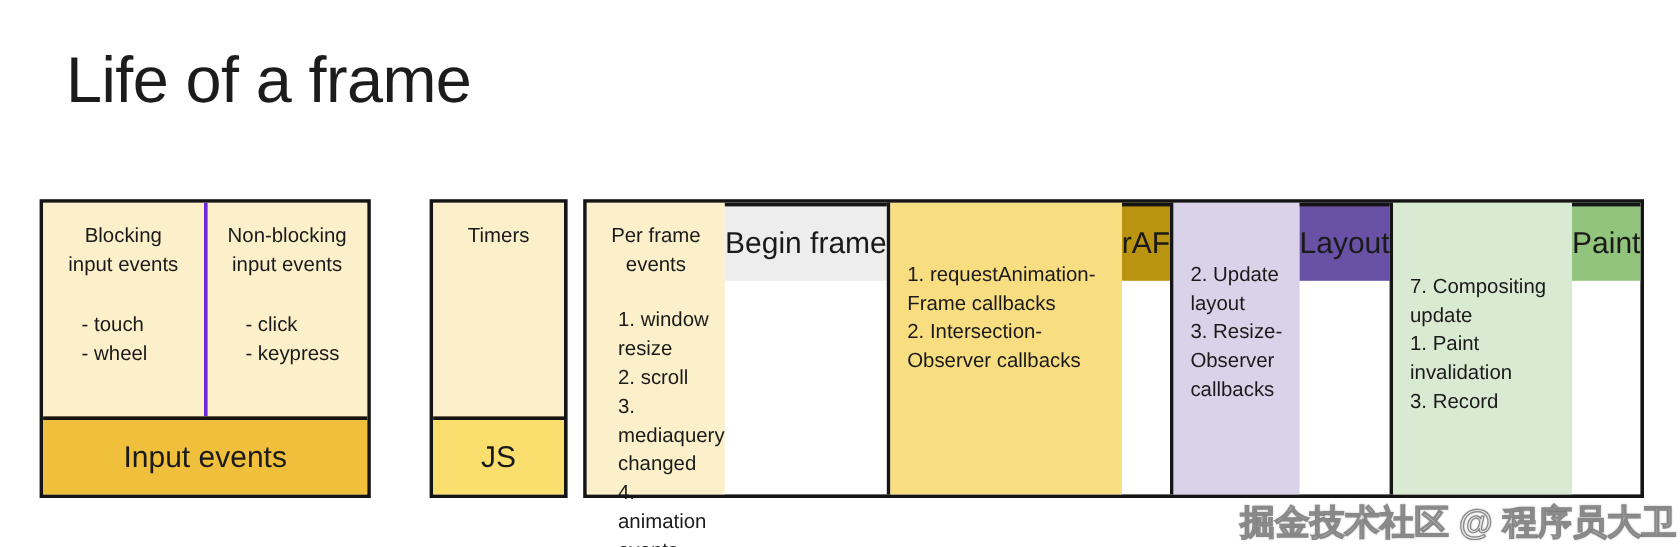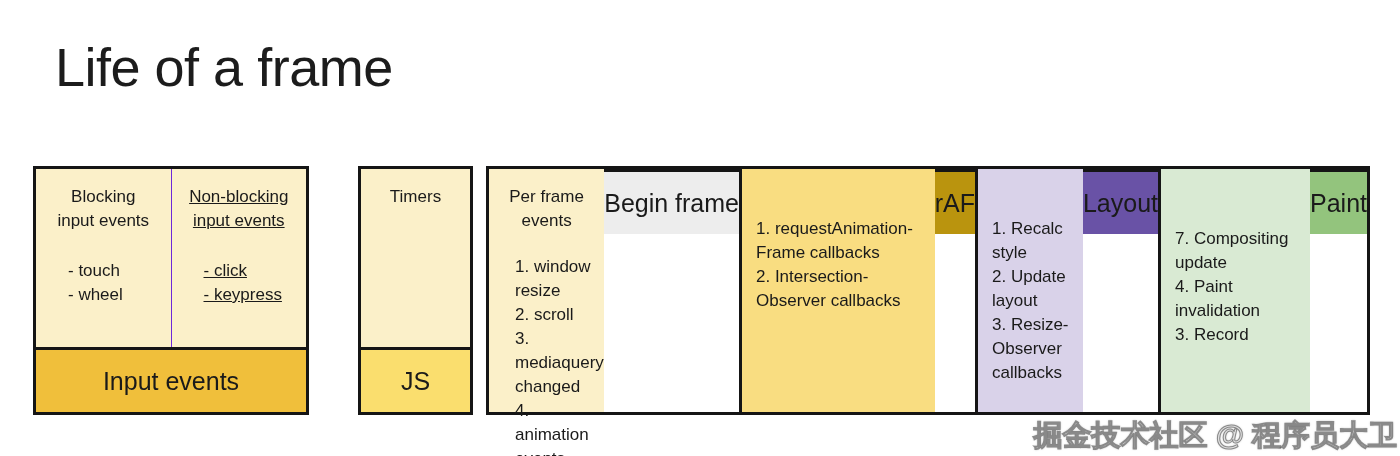--- a/index.html
+++ b/index.html
@@ -47,21 +47,21 @@
     justify-content: center;
     font-size: 25px;
     flex: none;
   }
 
   .col {
     box-sizing: border-box;
     font-size: 17px;
     line-height: 24px;
   }
-  .col + .col { border-left: 1px solid #6d28d9; text-decoration: underline; }
+  .col + .col { border-left: 3px solid #6d28d9; }
 
   .input-col { flex: 1; padding-top: 16px; }
   .col-heading {
     text-align: center;
     white-space: pre-line;
   }
   .dash-list { margin-top: 26px; padding-left: 32px; }
   .dash-list .li { white-space: pre-line; }
 
   .timers-col { flex: 1; padding-top: 16px; }
@@ -165,34 +165,33 @@
           <div class="li">2. Intersection-
 Observer callbacks</div>
         </div>
       </div>
       <div class="label-row" style="background-color: rgb(186, 148, 14);">rAF</div>
     </div>
 
     <div class="pipe-col pipe-layout">
       <div class="content" style="background-color: rgb(217, 210, 233);">
         <div class="num-list">
-          <div class="li">1. Recalc style</div>
           <div class="li">2. Update layout</div>
           <div class="li">3. Resize-
 Observer callbacks</div>
         </div>
       </div>
       <div class="label-row" style="background-color: rgb(105, 82, 166);">Layout</div>
     </div>
 
     <div class="pipe-col pipe-paint">
       <div class="content" style="background-color: rgb(217, 234, 211);">
         <div class="num-list">
           <div class="li">7. Compositing update</div>
-          <div class="li">4. Paint invalidation</div>
+          <div class="li">1. Paint invalidation</div>
           <div class="li">3. Record</div>
         </div>
       </div>
       <div class="label-row" style="background-color: rgb(147, 196, 125);">Paint</div>
     </div>
 
   </div>
 
   <div class="watermark">掘金技术社区 @ 程序员大卫</div>
 

